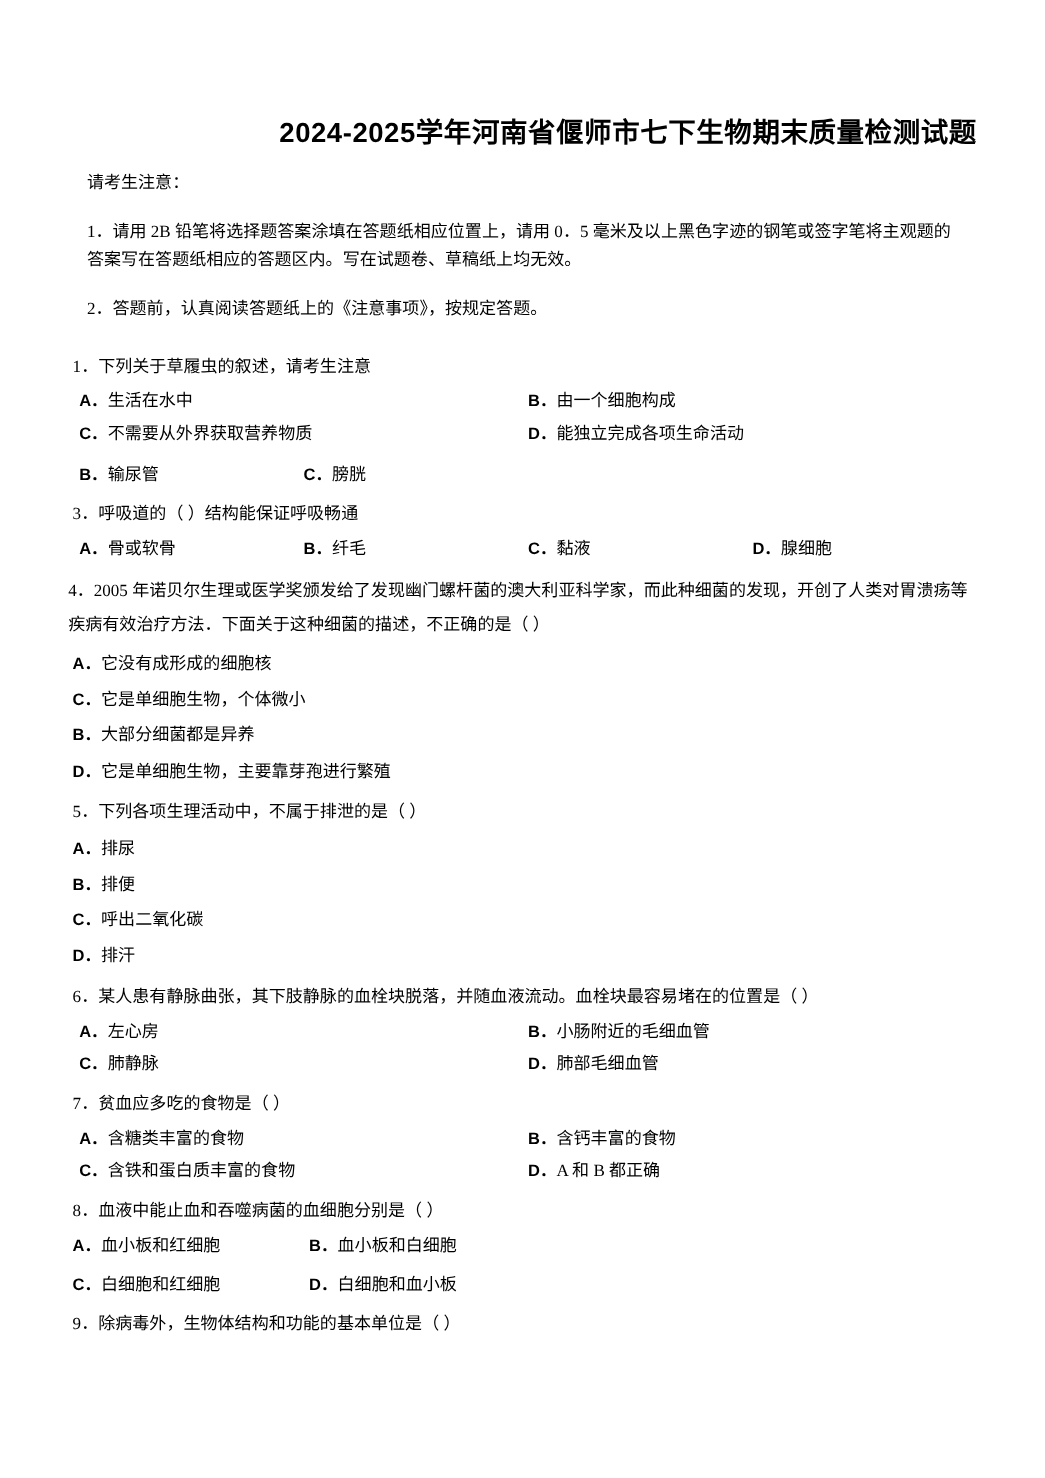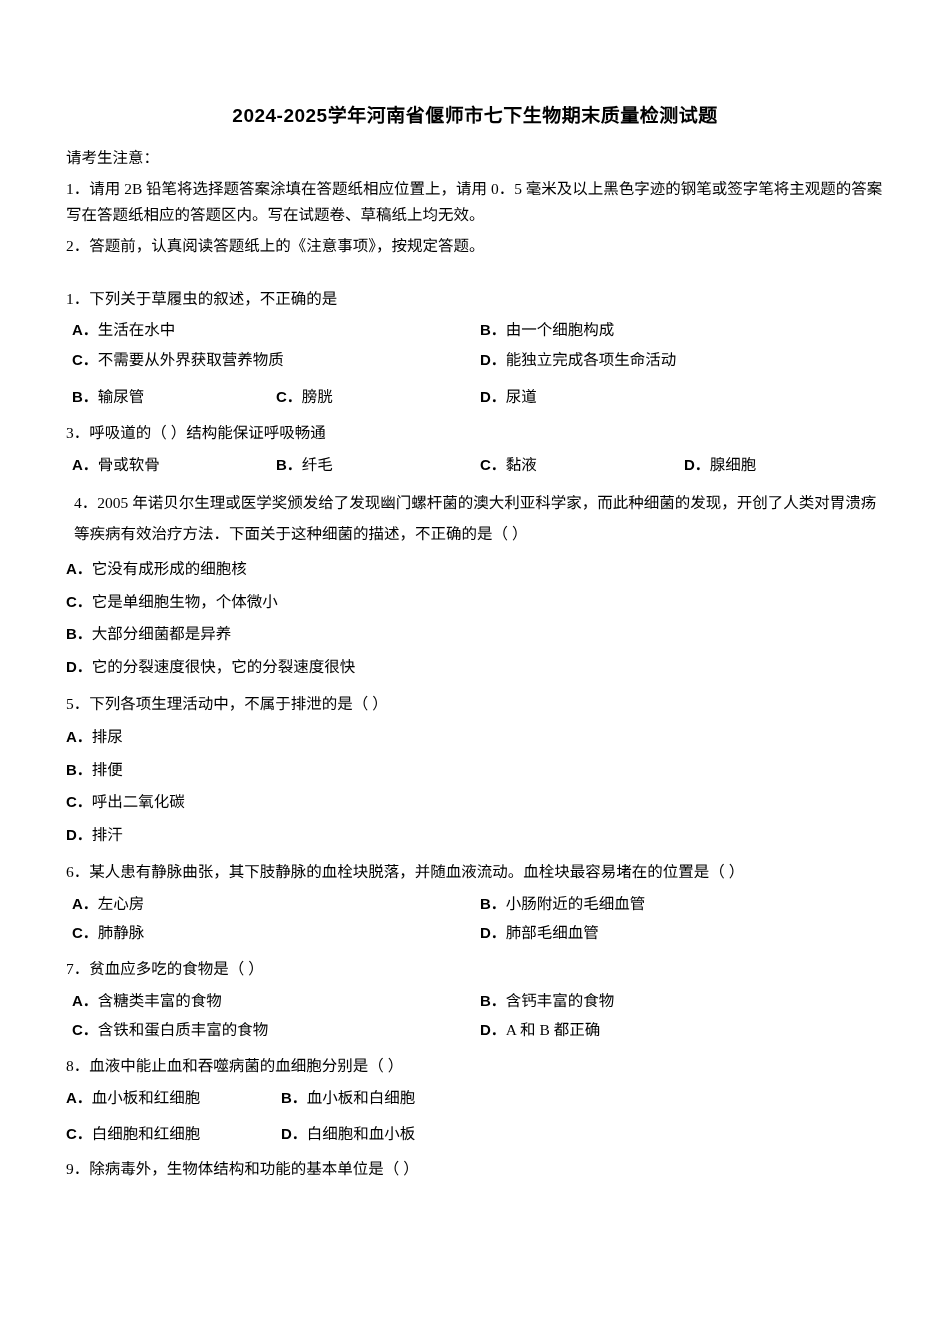--- a/index.html
+++ b/index.html
@@ -14,49 +14,48 @@
     color: #000000;
   }
   .page {
     width: 950px;
     min-height: 1344px;
     box-sizing: border-box;
     padding: 100px 62px 20px 62px;
     position: relative;
   }
   .doc-title {
-    text-align: center;
+    text-align: right;
     font-family: "Liberation Sans", "DejaVu Sans", sans-serif;
     font-weight: bold;
-    font-size: 19px;
+    font-size: 25px;
     letter-spacing: 0.5px;
     margin: 0 0 18px 0;
   }
   .notice-block {
     font-size: 15.5px;
     line-height: 1.72;
   }
   .notice-block p {
-    margin: 4px;
+    margin: 17px;
   }
   .q-list {
     margin-top: 26px;
   }
   .q {
     font-size: 15.5px;
     line-height: 1.66;
     margin-bottom: 6px;
   }
   .q-stem {
     margin: 0 0 4px 0;
     padding-left: 4px;
   }
   .q-stem.wide {
     padding-left: 0;
-    margin-left: 12px;
   }
   .opts-2col {
     display: flex;
     flex-wrap: wrap;
     padding-left: 10px;
     margin-bottom: 8px;
   }
   .opts-2col .opt {
     width: 50%;
     box-sizing: border-box;
@@ -121,35 +120,34 @@
   <div class="notice-block">
     <p>请考生注意：</p>
     <p>1．请用 2B 铅笔将选择题答案涂填在答题纸相应位置上，请用 0．5 毫米及以上黑色字迹的钢笔或签字笔将主观题的答案写在答题纸相应的答题区内。写在试题卷、草稿纸上均无效。</p>
     <p>2．答题前，认真阅读答题纸上的《注意事项》，按规定答题。</p>
   </div>
 
   <div class="q-list">
 
     <div class="q">
       <p class="q-stem">
-        <span class="q-num">1．</span><span>下列关于草履虫的叙述，不正确的是</span>
+        <span class="q-num">1．</span><span>下列关于草履虫的叙述，请考生注意</span>
       </p>
       <div class="opts-2col">
         <div class="opt"><span class="opt-letter">A．</span><span>生活在水中</span></div>
         <div class="opt"><span class="opt-letter">B．</span><span>由一个细胞构成</span></div>
         <div class="opt"><span class="opt-letter">C．</span><span>不需要从外界获取营养物质</span></div>
         <div class="opt"><span class="opt-letter">D．</span><span>能独立完成各项生命活动</span></div>
       </div>
     </div>
 
     <div class="q">
       <div class="opts-4col">
         <div class="opt"><span class="opt-letter">B．</span><span>输尿管</span></div>
         <div class="opt"><span class="opt-letter">C．</span><span>膀胱</span></div>
-        <div class="opt"><span class="opt-letter">D．</span><span>尿道</span></div>
       </div>
     </div>
 
     <div class="q">
       <p class="q-stem">
         <span class="q-num">3．</span><span>呼吸道的（      ）结构能保证呼吸畅通</span>
       </p>
       <div class="opts-4col">
         <div class="opt"><span class="opt-letter">A．</span><span>骨或软骨</span></div>
         <div class="opt"><span class="opt-letter">B．</span><span>纤毛</span></div>
@@ -159,21 +157,21 @@
     </div>
 
     <div class="q">
       <p class="q-stem wide spaced">
         <span class="q-num">4．</span><span>2005 年诺贝尔生理或医学奖颁发给了发现幽门螺杆菌的澳大利亚科学家，而此种细菌的发现，开创了人类对胃溃疡等疾病有效治疗方法．下面关于这种细菌的描述，不正确的是（      ）</span>
       </p>
       <div class="opts-1col">
         <div class="opt"><span class="opt-letter">A．</span><span>它没有成形成的细胞核</span></div>
         <div class="opt"><span class="opt-letter">C．</span><span>它是单细胞生物，个体微小</span></div>
         <div class="opt"><span class="opt-letter">B．</span><span>大部分细菌都是异养</span></div>
-        <div class="opt"><span class="opt-letter">D．</span><span>它的分裂速度很快，它的分裂速度很快</span></div>
+        <div class="opt"><span class="opt-letter">D．</span><span>它是单细胞生物，主要靠芽孢进行繁殖</span></div>
       </div>
     </div>
 
     <div class="q">
       <p class="q-stem">
         <span class="q-num">5．</span><span>下列各项生理活动中，不属于排泄的是（ ）</span>
       </p>
       <div class="opts-1col">
         <div class="opt"><span class="opt-letter">A．</span><span>排尿</span></div>
         <div class="opt"><span class="opt-letter">B．</span><span>排便</span></div>

